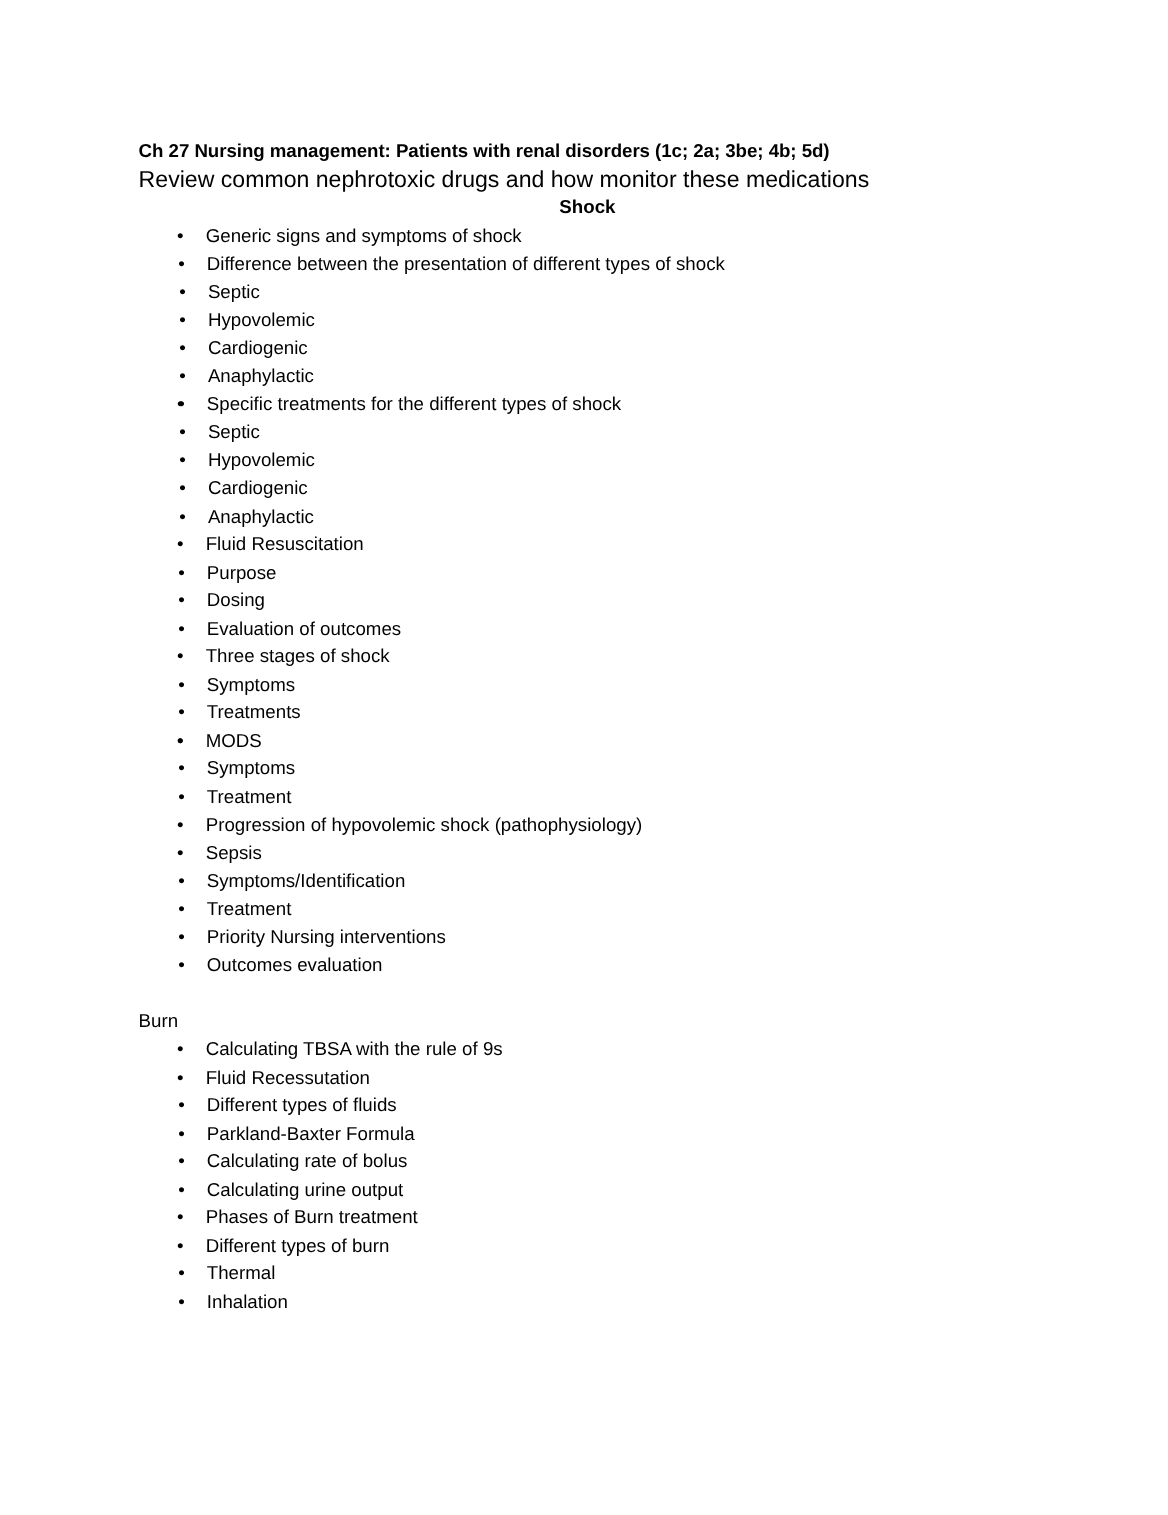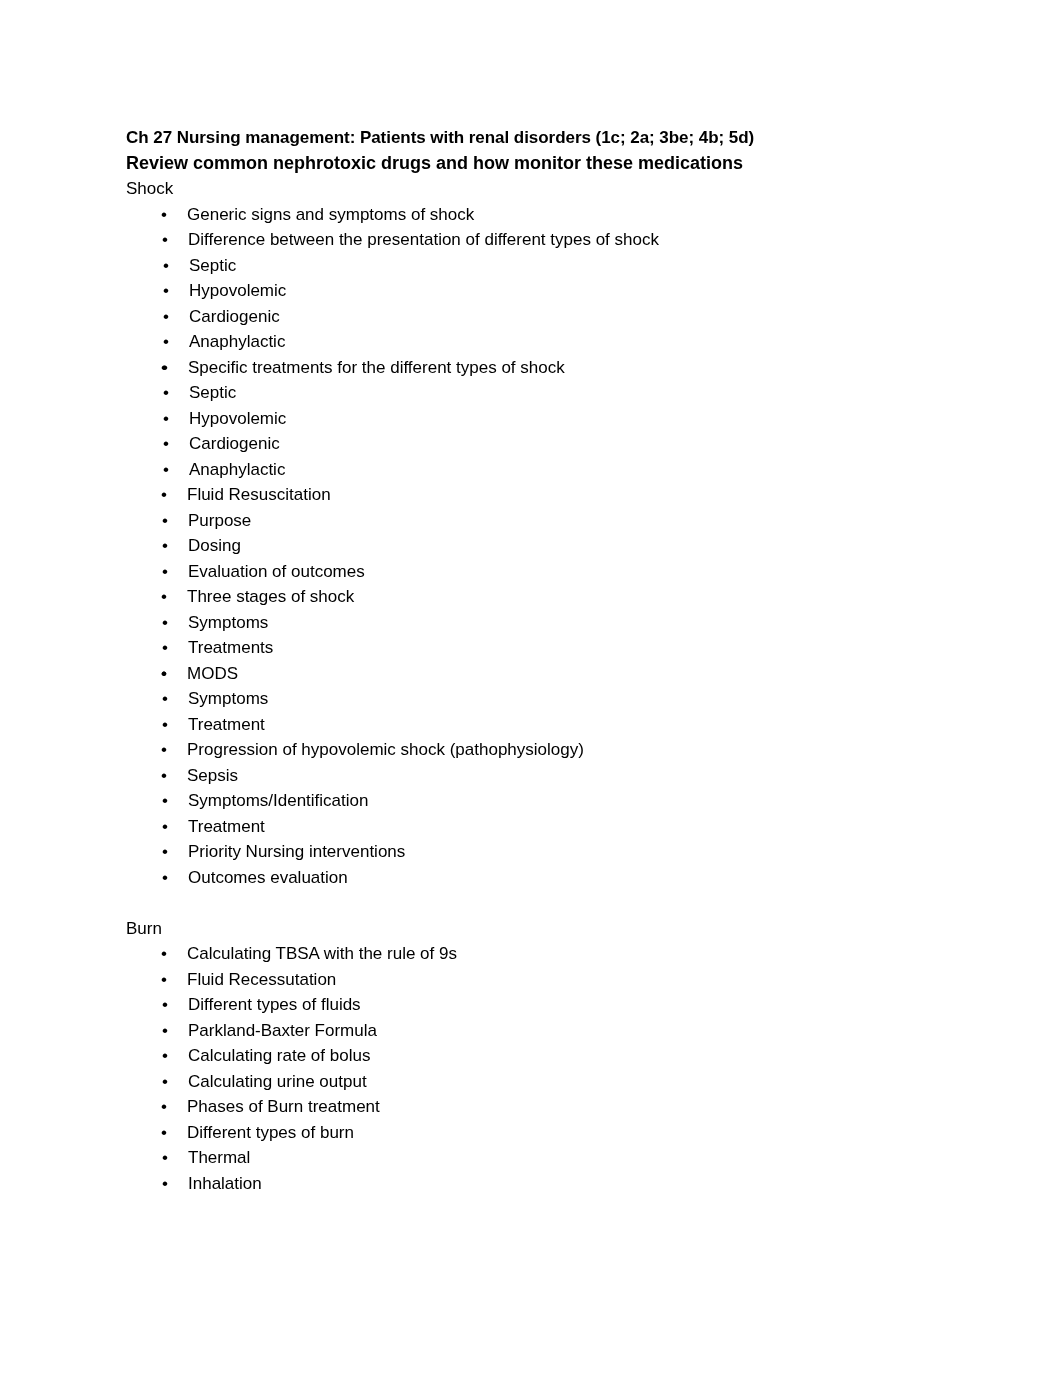--- a/index.html
+++ b/index.html
@@ -24,31 +24,31 @@
     overflow: hidden;
   }
   .doc-title {
     font-size: 17px;
     font-weight: bold;
     line-height: 25.5px;
     letter-spacing: -0.05px;
     white-space: nowrap;
   }
   .doc-subtitle {
-    font-size: 18px;
-    font-weight: bold;
+    font-size: 21px;
+    font-weight: normal;
     line-height: 25.5px;
     white-space: nowrap;
   }
   .section-heading {
     font-size: 17px;
     line-height: 25.5px;
     white-space: nowrap;
   }
-  .section-heading.bold { font-weight: normal; }
+  .section-heading.bold { font-weight: bold; text-align: center; }
   .section-heading.regular { font-weight: normal; }
 
   ul.outline {
     list-style: none;
     margin: 0;
     padding: 0;
   }
   li.bullet-row {
     position: relative;
     font-size: 17px;

